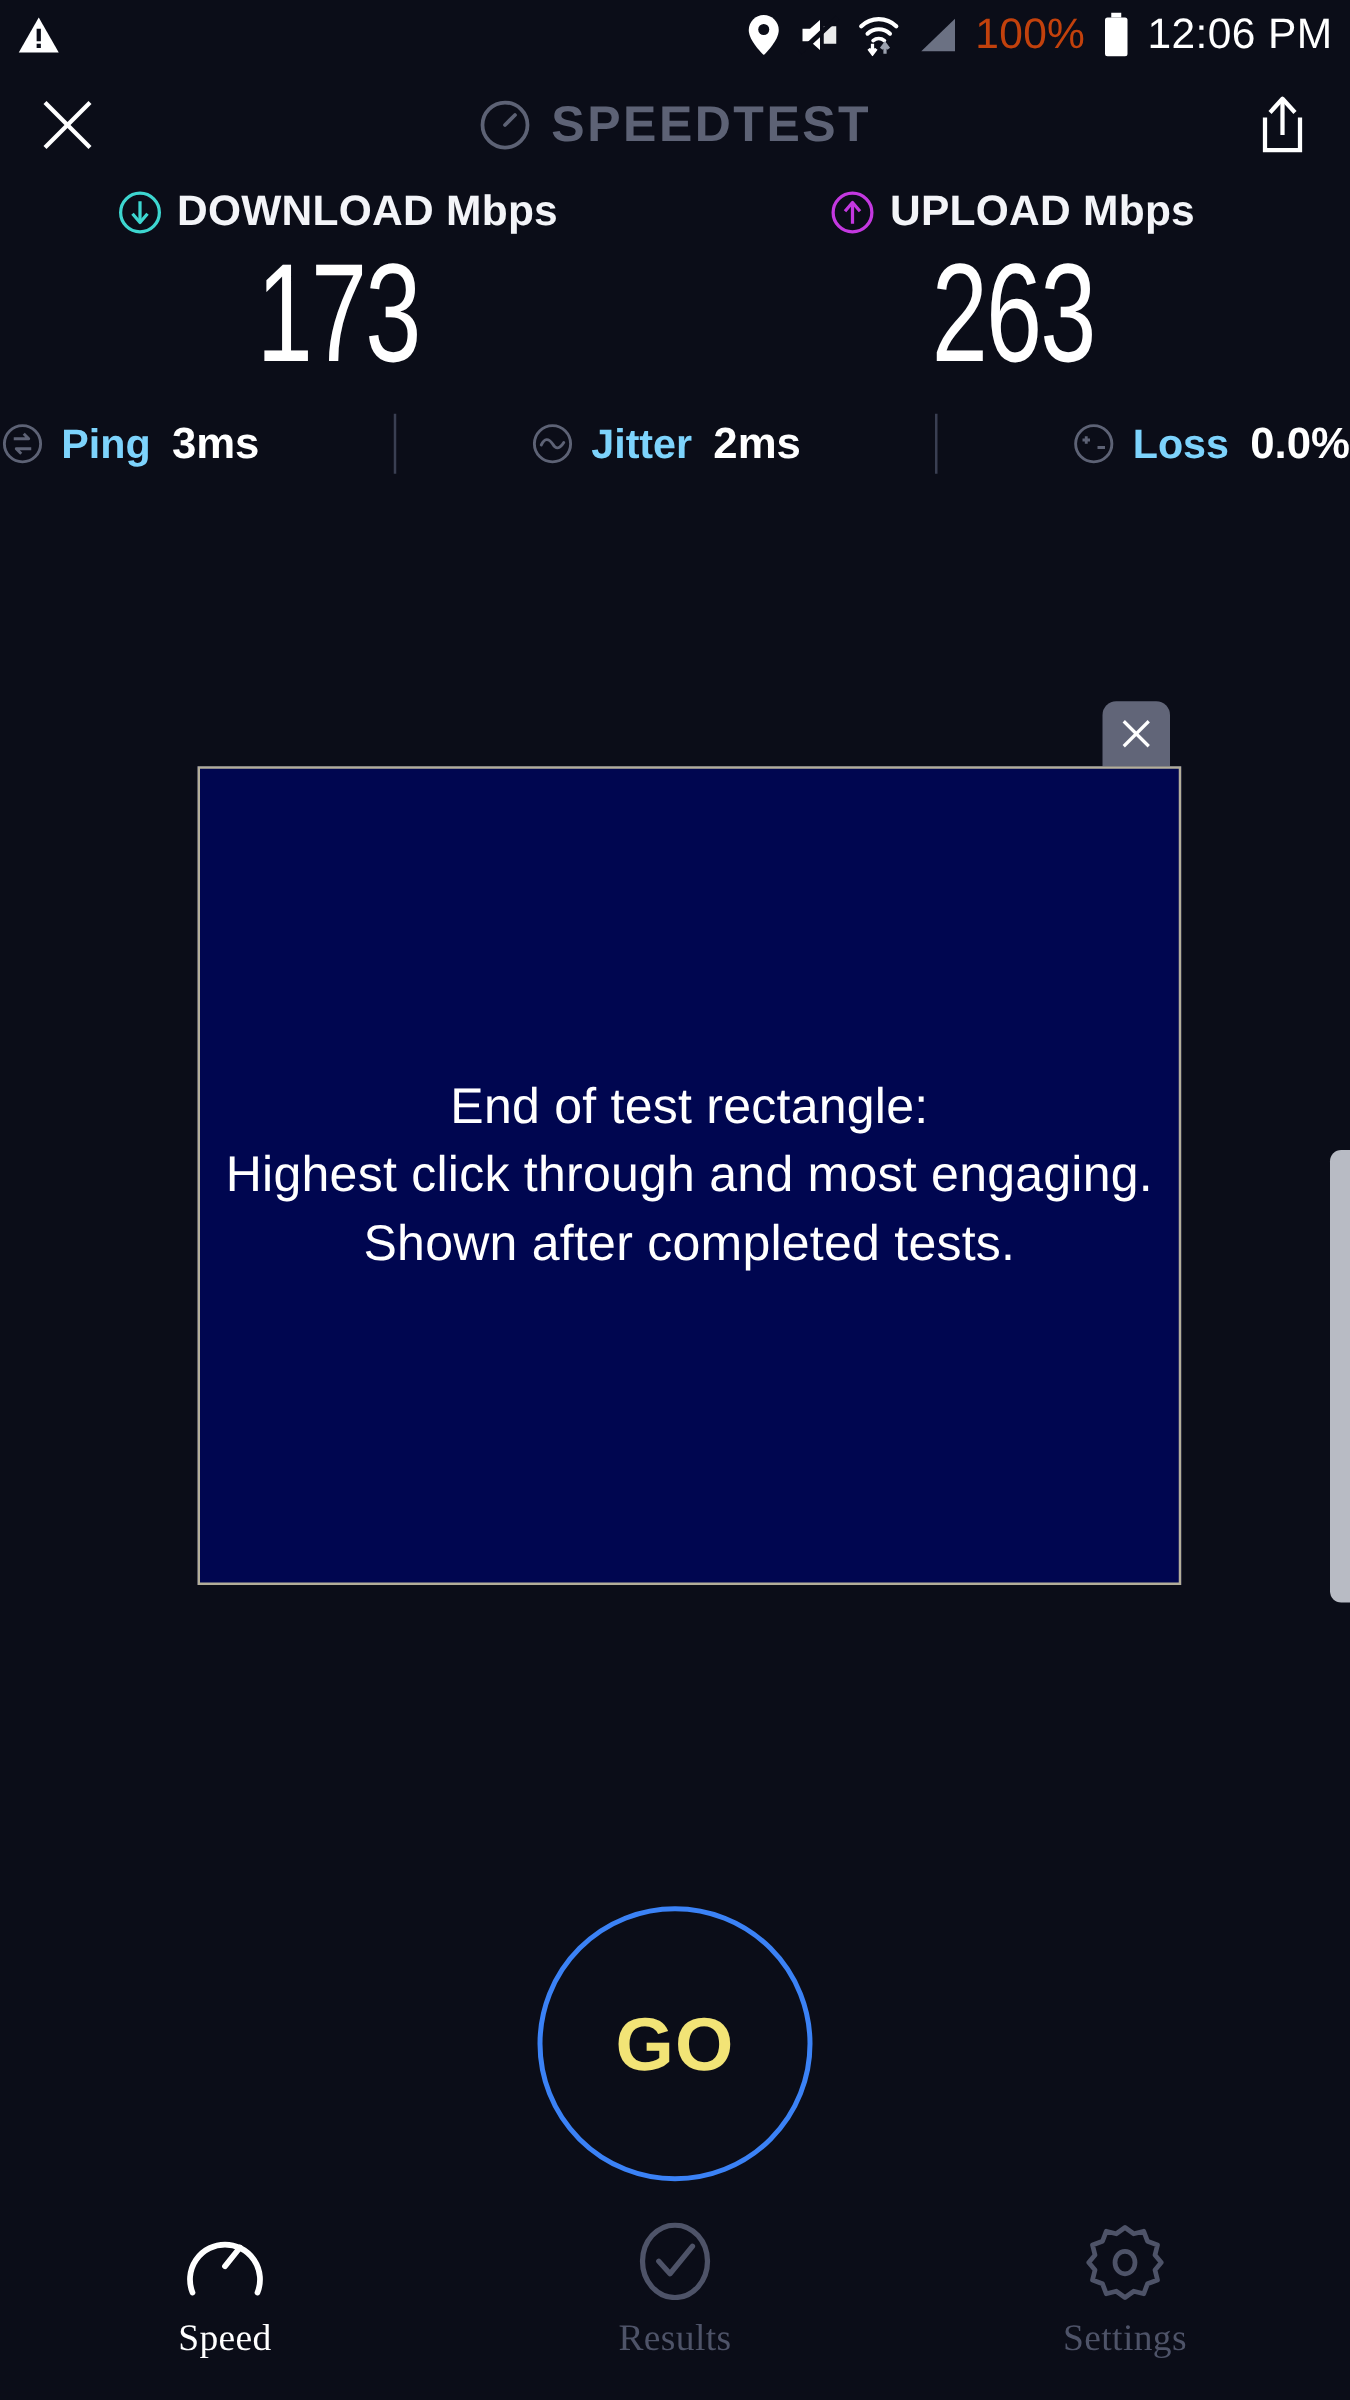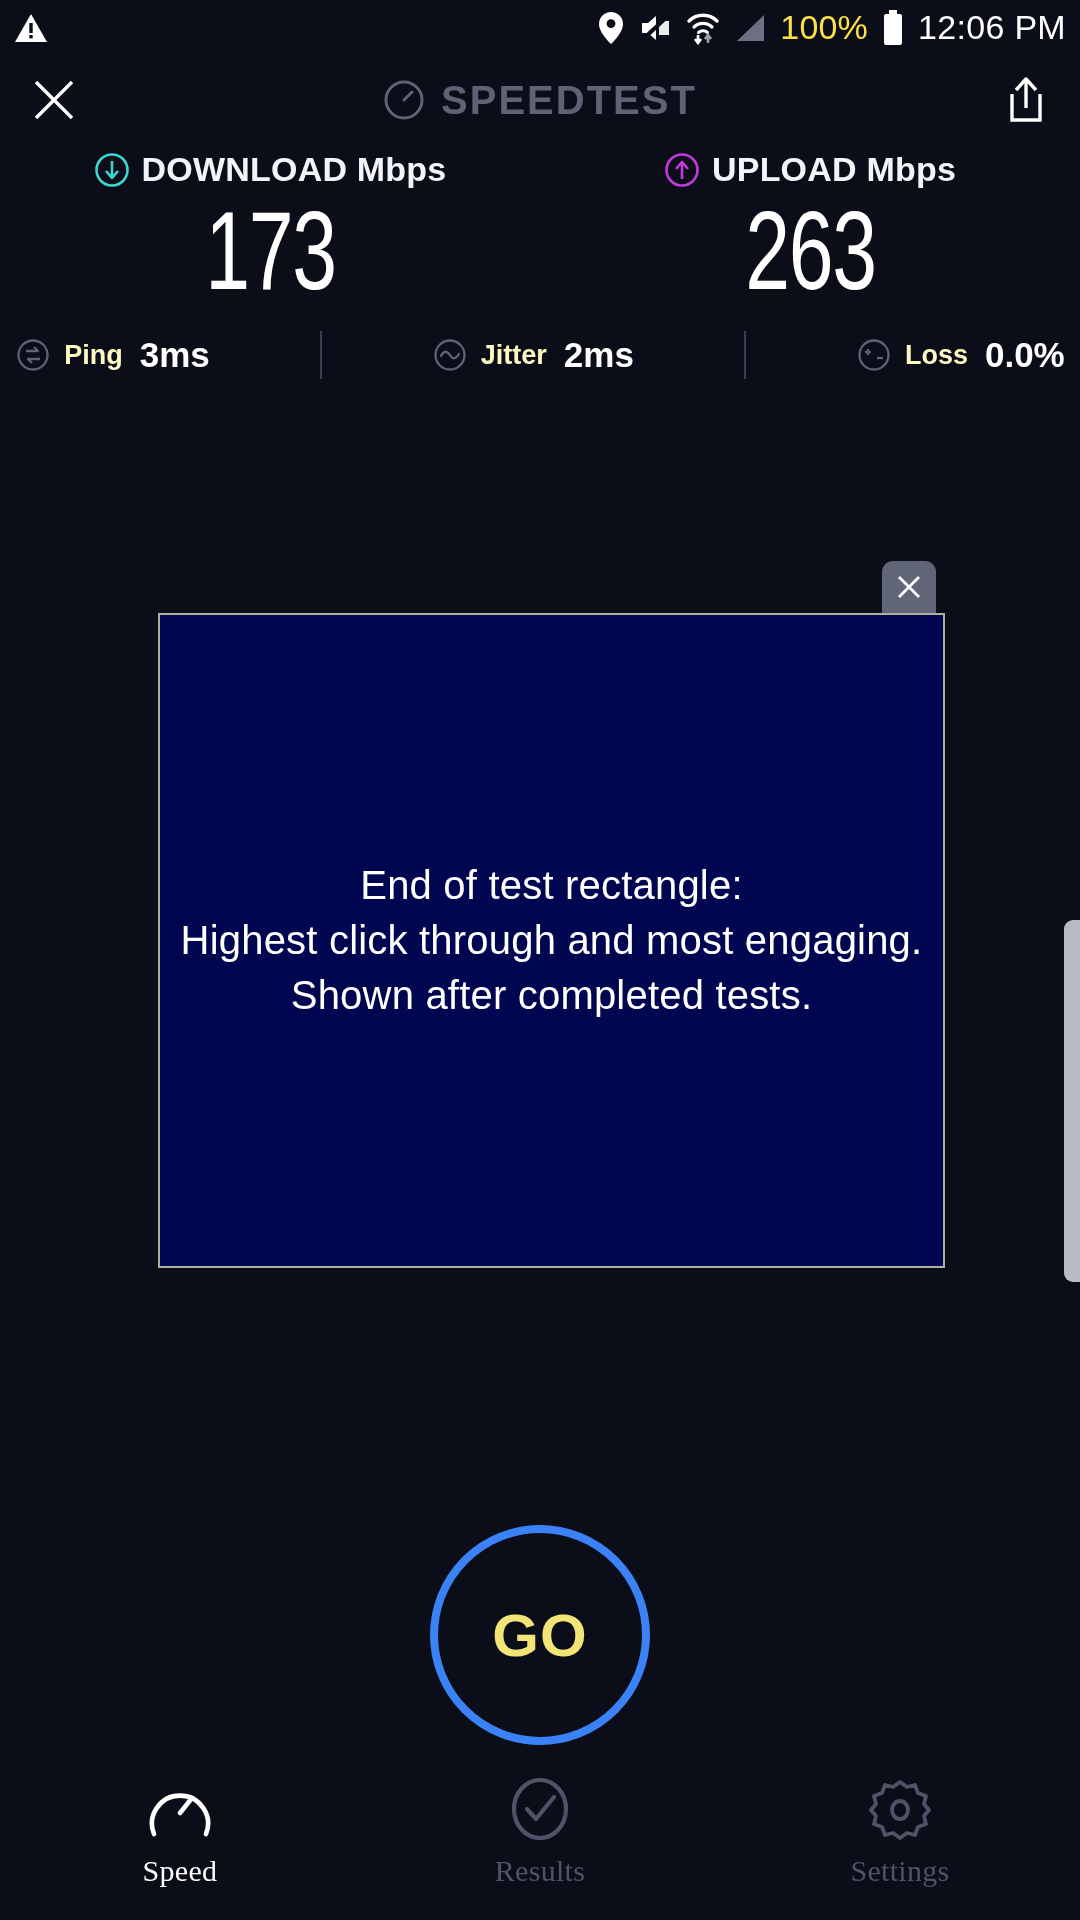--- a/index.html
+++ b/index.html
@@ -16,21 +16,21 @@
     position:absolute; top:0; left:0; width:1080px; height:55px;
     display:flex; align-items:center; justify-content:space-between;
     padding:0 14px;
   }
   .sb-left { display:flex; align-items:center; gap:10px; }
   .sb-right { display:flex; align-items:center; gap:14px; }
   .sb-time {
     color:#ffffff; font-size:34px; letter-spacing:0.3px;
     font-family:"Liberation Sans", sans-serif;
   }
-  .sb-batt-pct { color:#fde047; font-size:34px; letter-spacing:0.2px; }
+  .sb-batt-pct { color:#c2410c; font-size:34px; letter-spacing:0.2px; }
   .icon-svg { display:block; }
 
   
   .header {
     position:absolute; top:55px; left:0; width:1080px; height:90px;
     display:flex; align-items:center; justify-content:space-between;
     padding:0 24px;
   }
   .hdr-title {
     display:flex; align-items:center; gap:16px;
@@ -54,21 +54,21 @@
     transform:scaleX(0.72); transform-origin:center top;
     margin-top:6px;
   }
 
   
   .pjl-row {
     display:flex; align-items:center; justify-content:center;
     margin-top:24px; width:1080px;
   }
   .pjl-item { display:flex; align-items:center; gap:13px; }
-  .pjl-name { color:#fef9c3; font-size:27px; font-weight:bold; }
+  .pjl-name { color:#7dd3fc; font-size:33px; font-weight:bold; }
   .pjl-val  { color:#ffffff; font-size:35px; font-weight:bold; margin-left:4px; }
   .pjl-div { width:2px; height:48px; background:#3a3f52; }
   .sp-a { width:110px; }
   .sp-b { width:110px; }
 
   
   .ad-close {
     position:absolute; left:882px; top:561px; width:54px; height:52px;
     background:#616578; border-radius:11px 11px 0 0;
     display:flex; align-items:center; justify-content:center;
@@ -86,21 +86,21 @@
   
   .scrollbar-thumb {
     position:absolute; right:0; top:920px; width:16px; height:362px;
     background:#b8bbc4; border-radius:9px 0 0 9px;
   }
 
   
   .go-btn {
     position:absolute; left:50%; top:1525px; transform:translateX(-50%);
     width:220px; height:220px; border-radius:50%;
-    border:8px solid #3b82f6; background:transparent;
+    border:4px solid #3b82f6; background:transparent;
     display:flex; align-items:center; justify-content:center;
   }
   .go-label {
     color:#f2e476; font-size:60px; font-weight:bold; letter-spacing:1px;
   }
 
   
   .bottomnav {
     position:absolute; left:0; bottom:0; width:1080px; height:150px;
     display:flex; align-items:flex-start; padding-top:8px;

